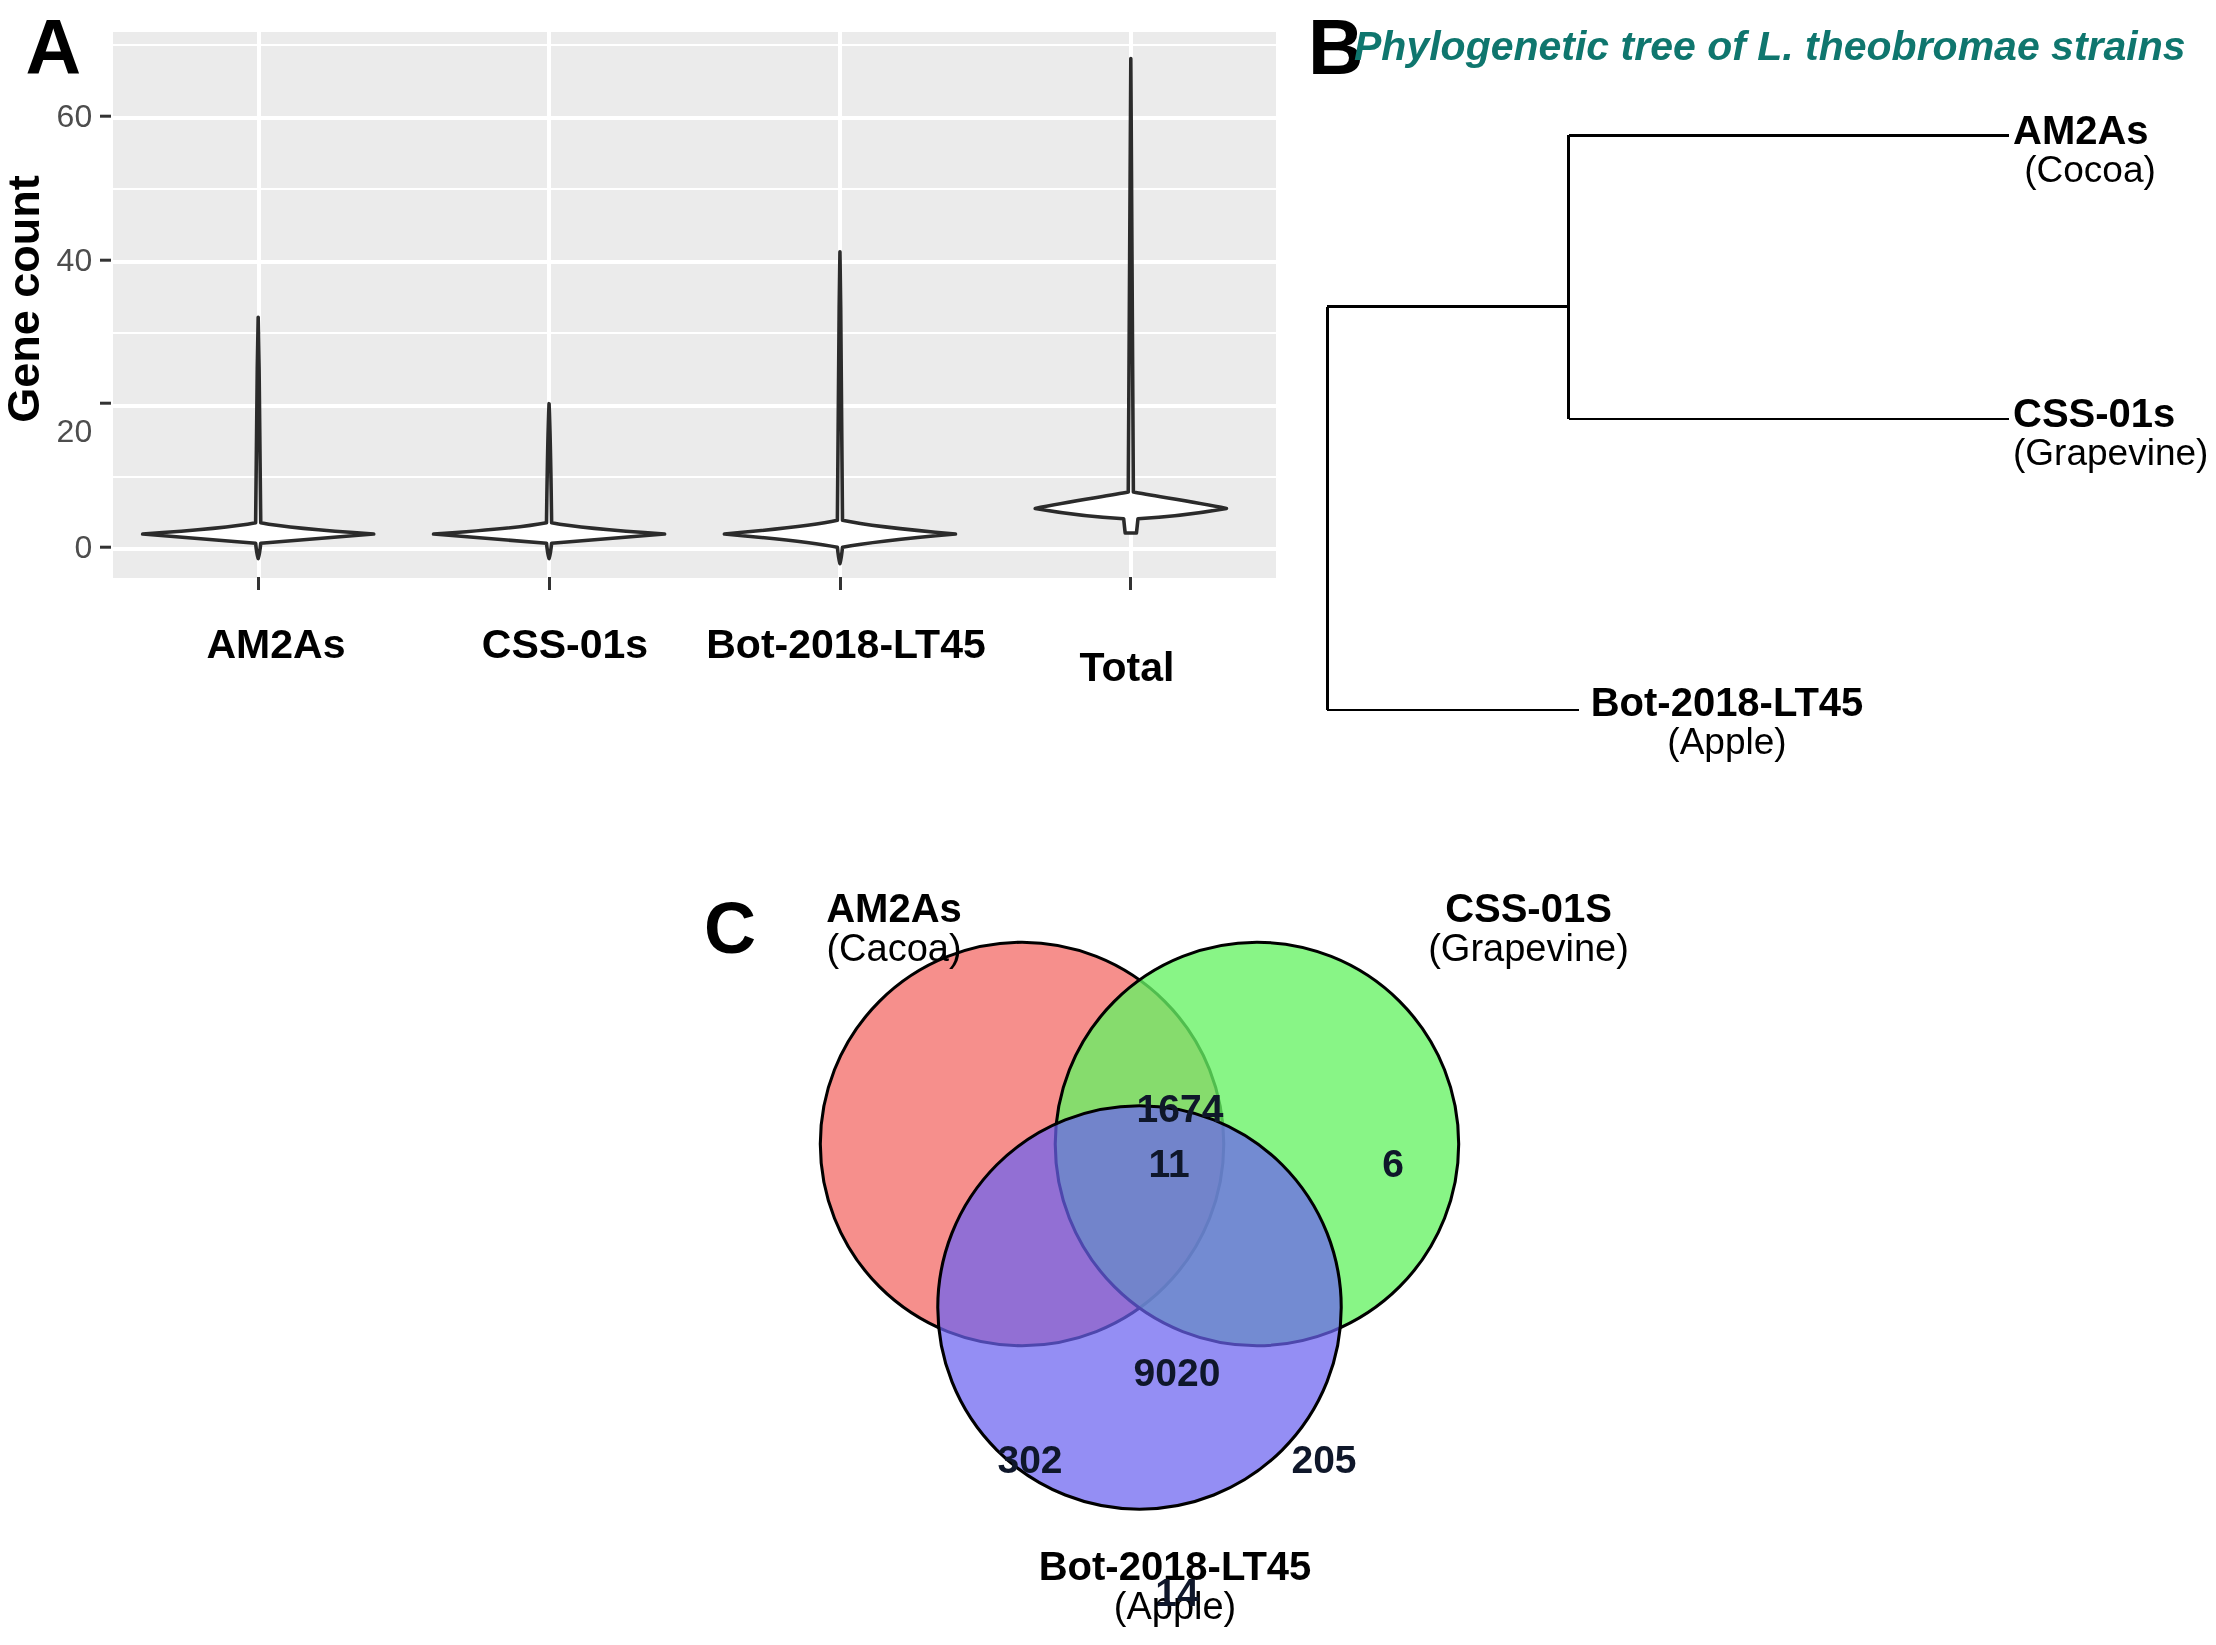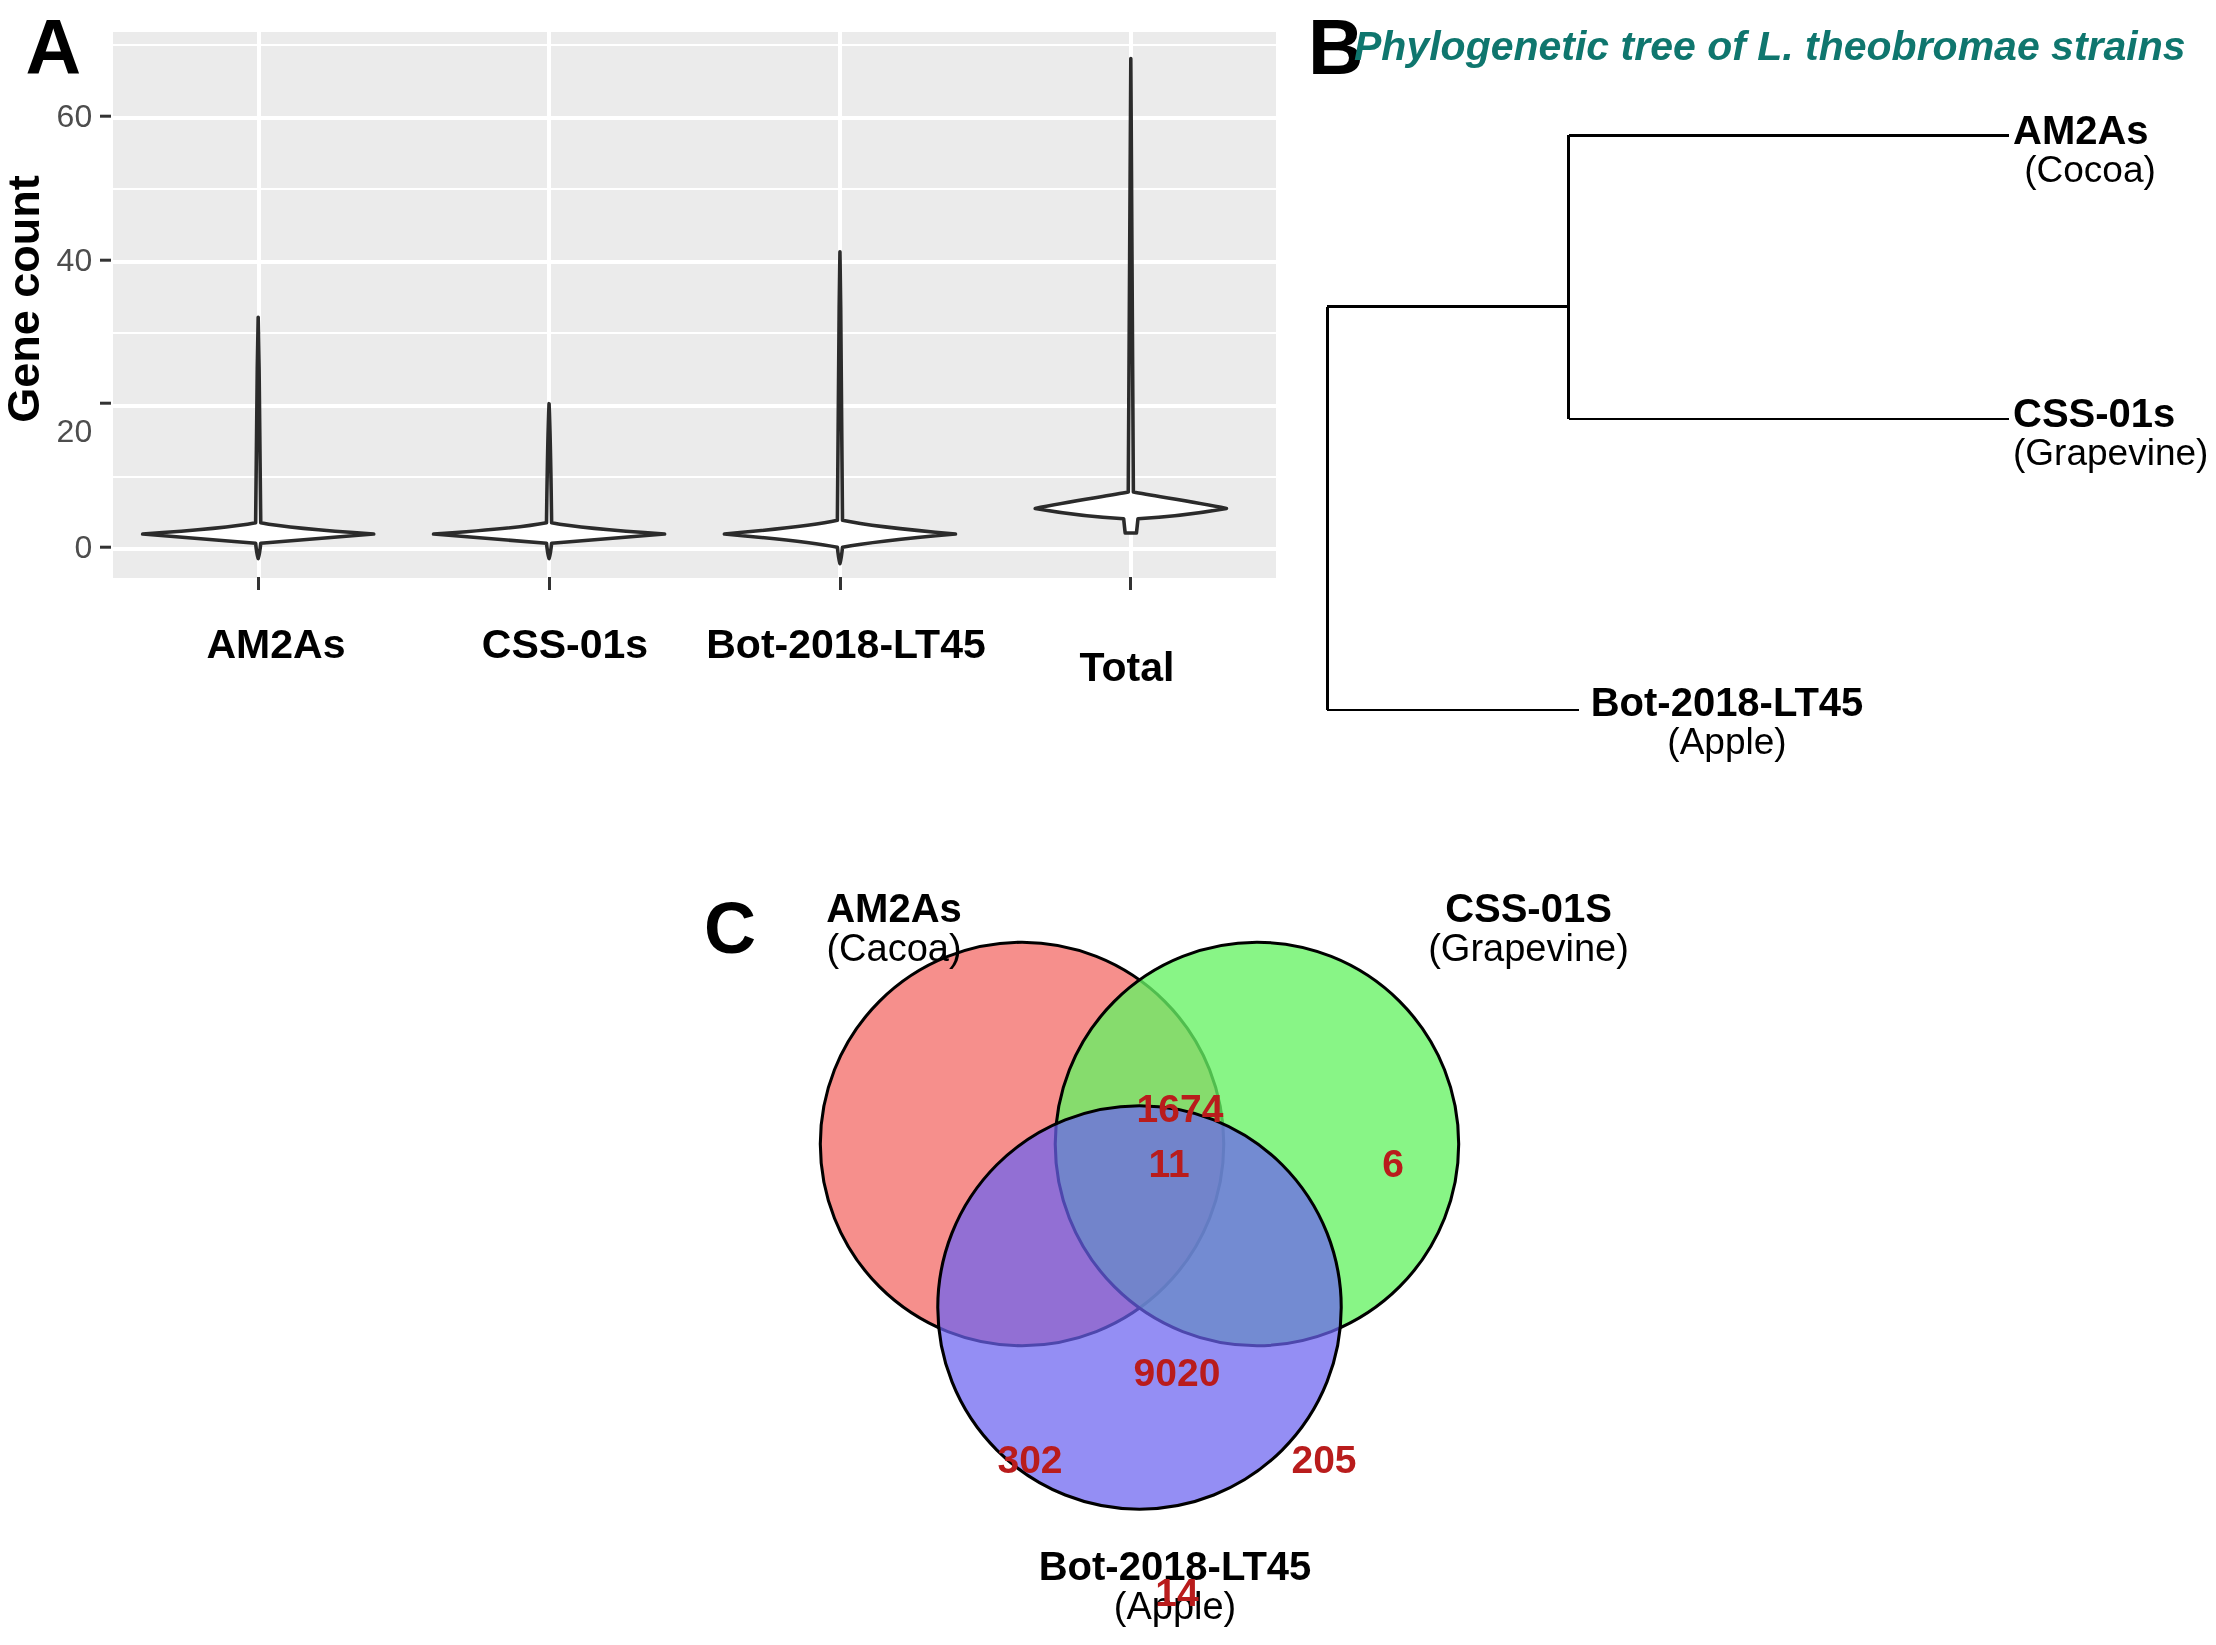--- a/index.html
+++ b/index.html
@@ -81,21 +81,21 @@
   
   #panel-c{position:absolute;left:0;top:797px;width:2216px;height:848px;}
   #venn-svg{position:absolute;left:705px;top:61px;}
   .venn-label{position:absolute;color:#000;white-space:nowrap;text-align:center;}
   .venn-label .name{display:block;font-size:40px;font-weight:bold;line-height:1.02;}
   .venn-label .host{display:block;font-size:38px;font-weight:normal;line-height:1.05;}
   #venn-label-am2as{left:751px;top:91px;width:286px;}
   #venn-label-css01s{left:1370px;top:91px;width:317px;}
   #venn-label-bot{left:981px;top:749px;width:388px;}
   .venn-count{
-    position:absolute;font-size:39px;font-weight:bold;color:#b91c1c;
+    position:absolute;font-size:39px;font-weight:bold;color:#0f172a;
     text-align:center;transform:translate(-50%,-50%);
   }
 </style>
 </head>
 <body>
 
 <div class="figure">
 
   <div id="panel-a">
 

